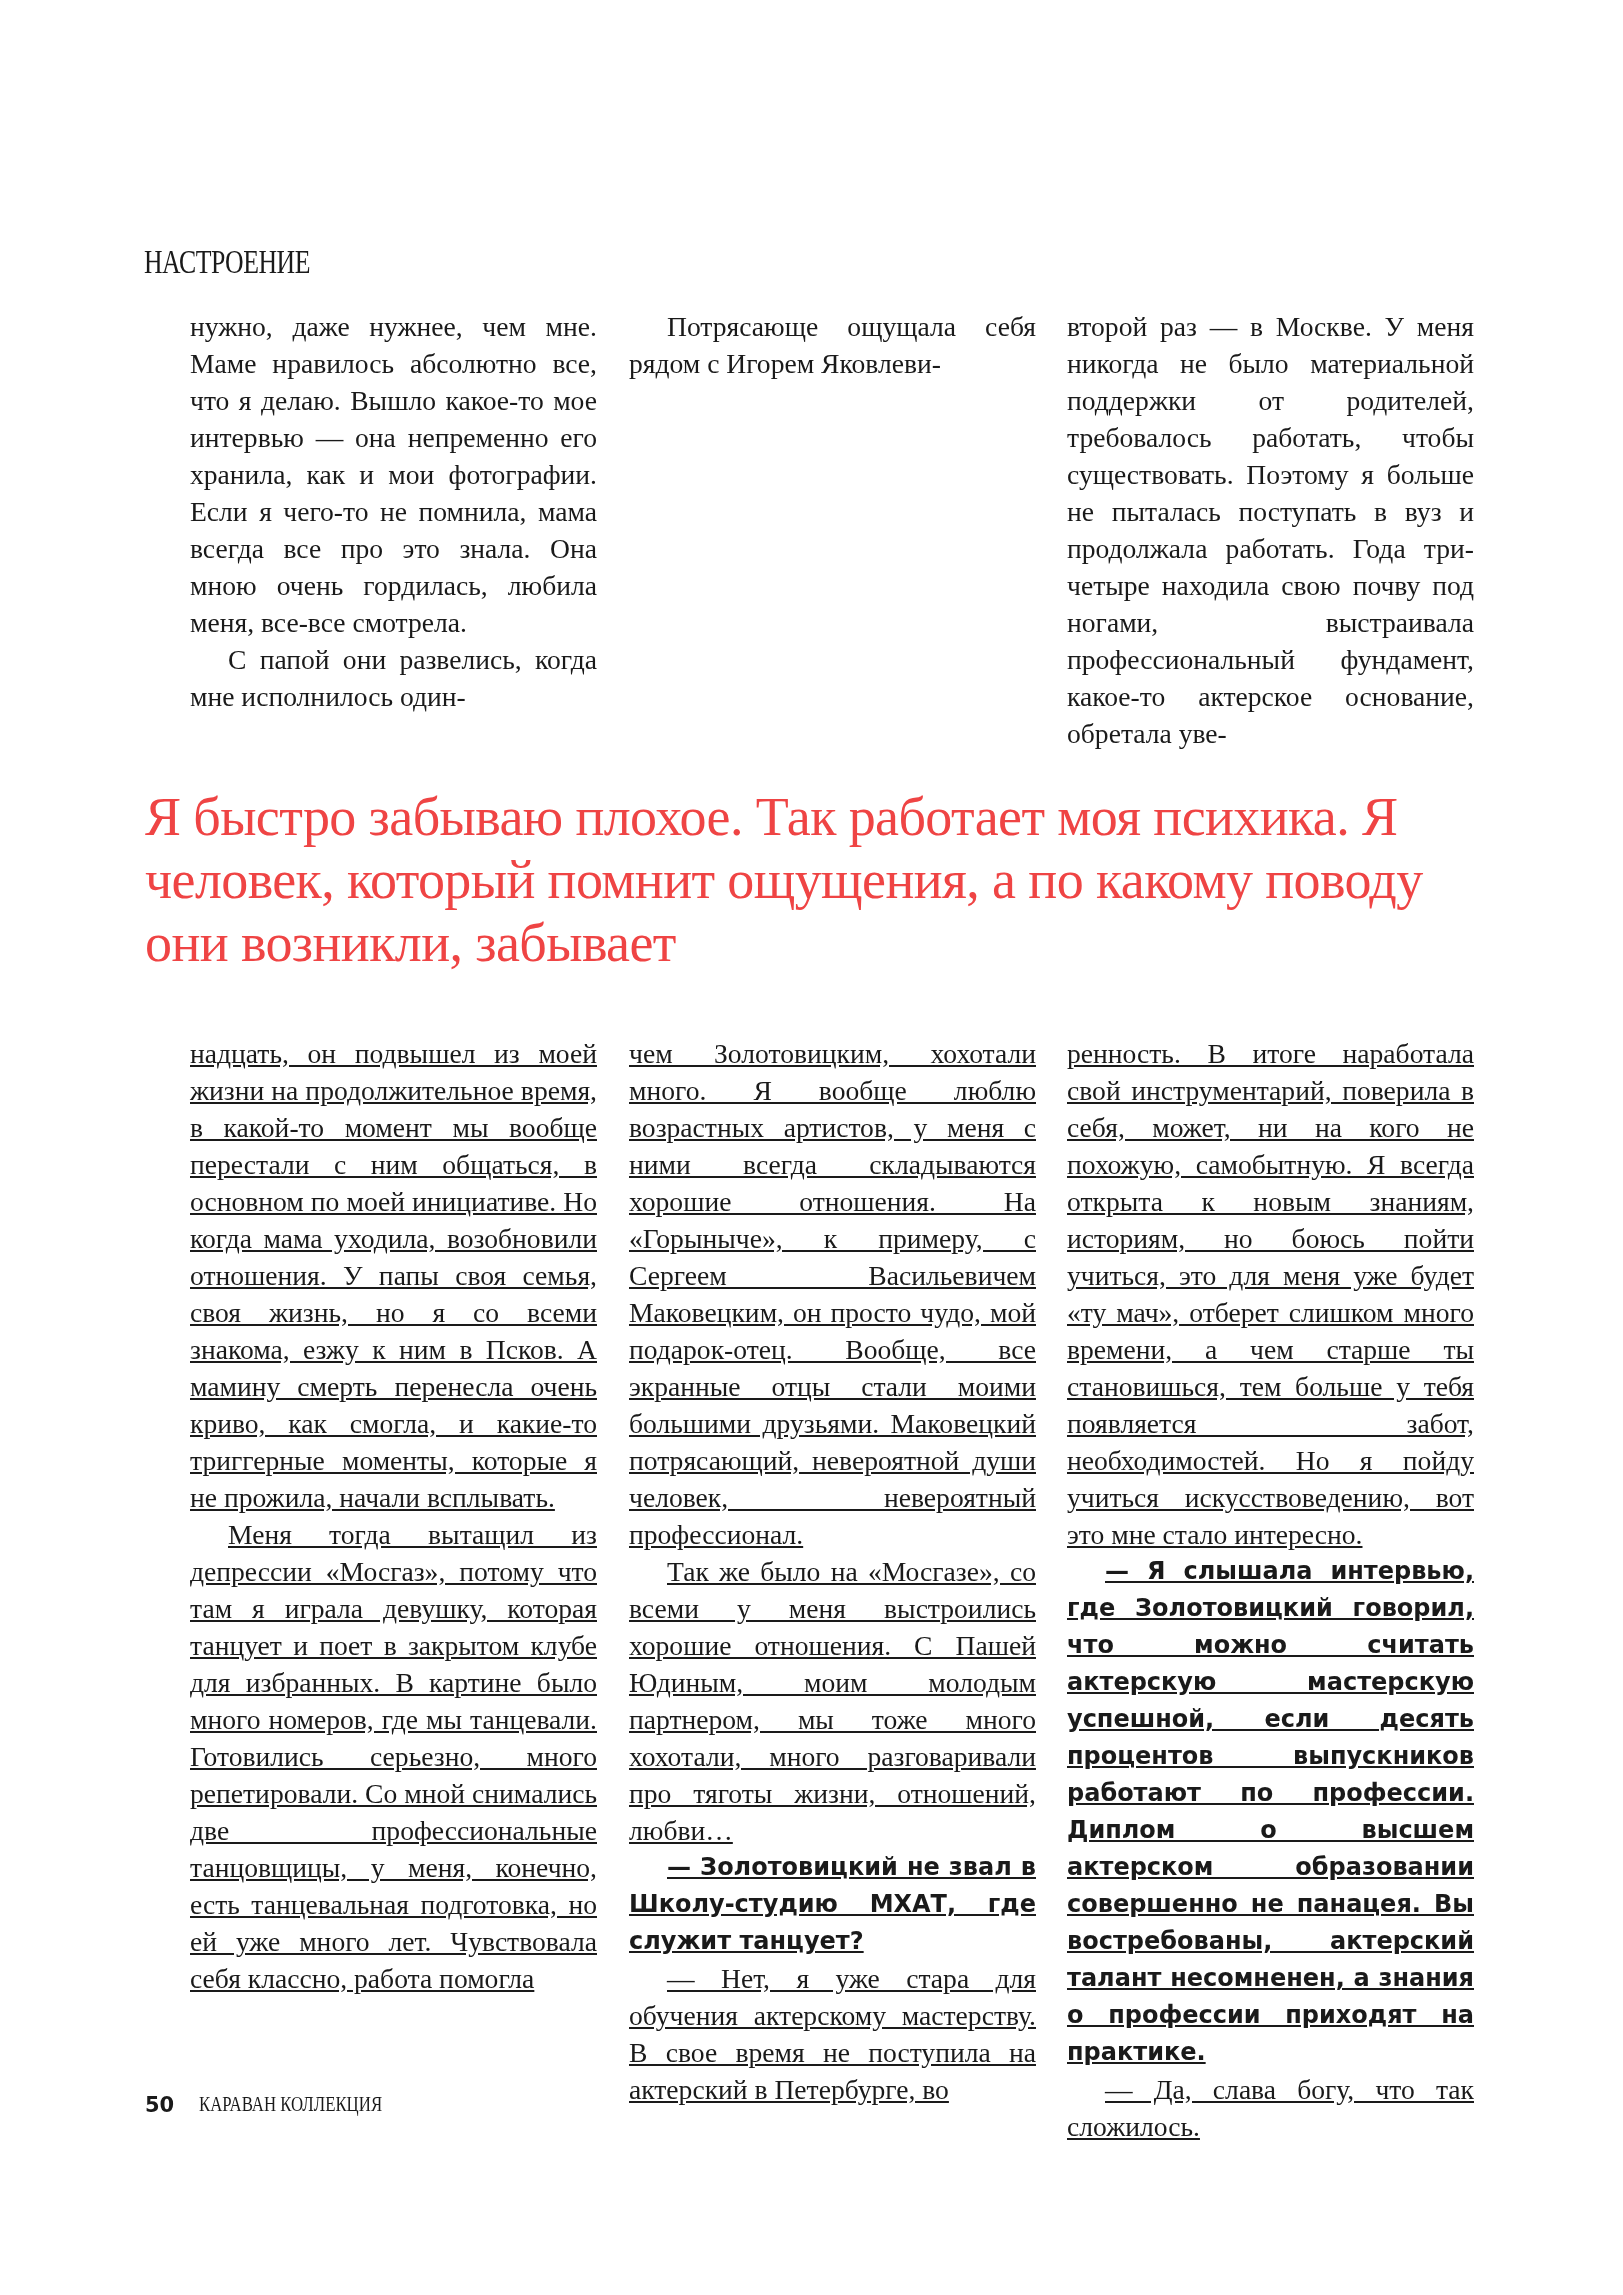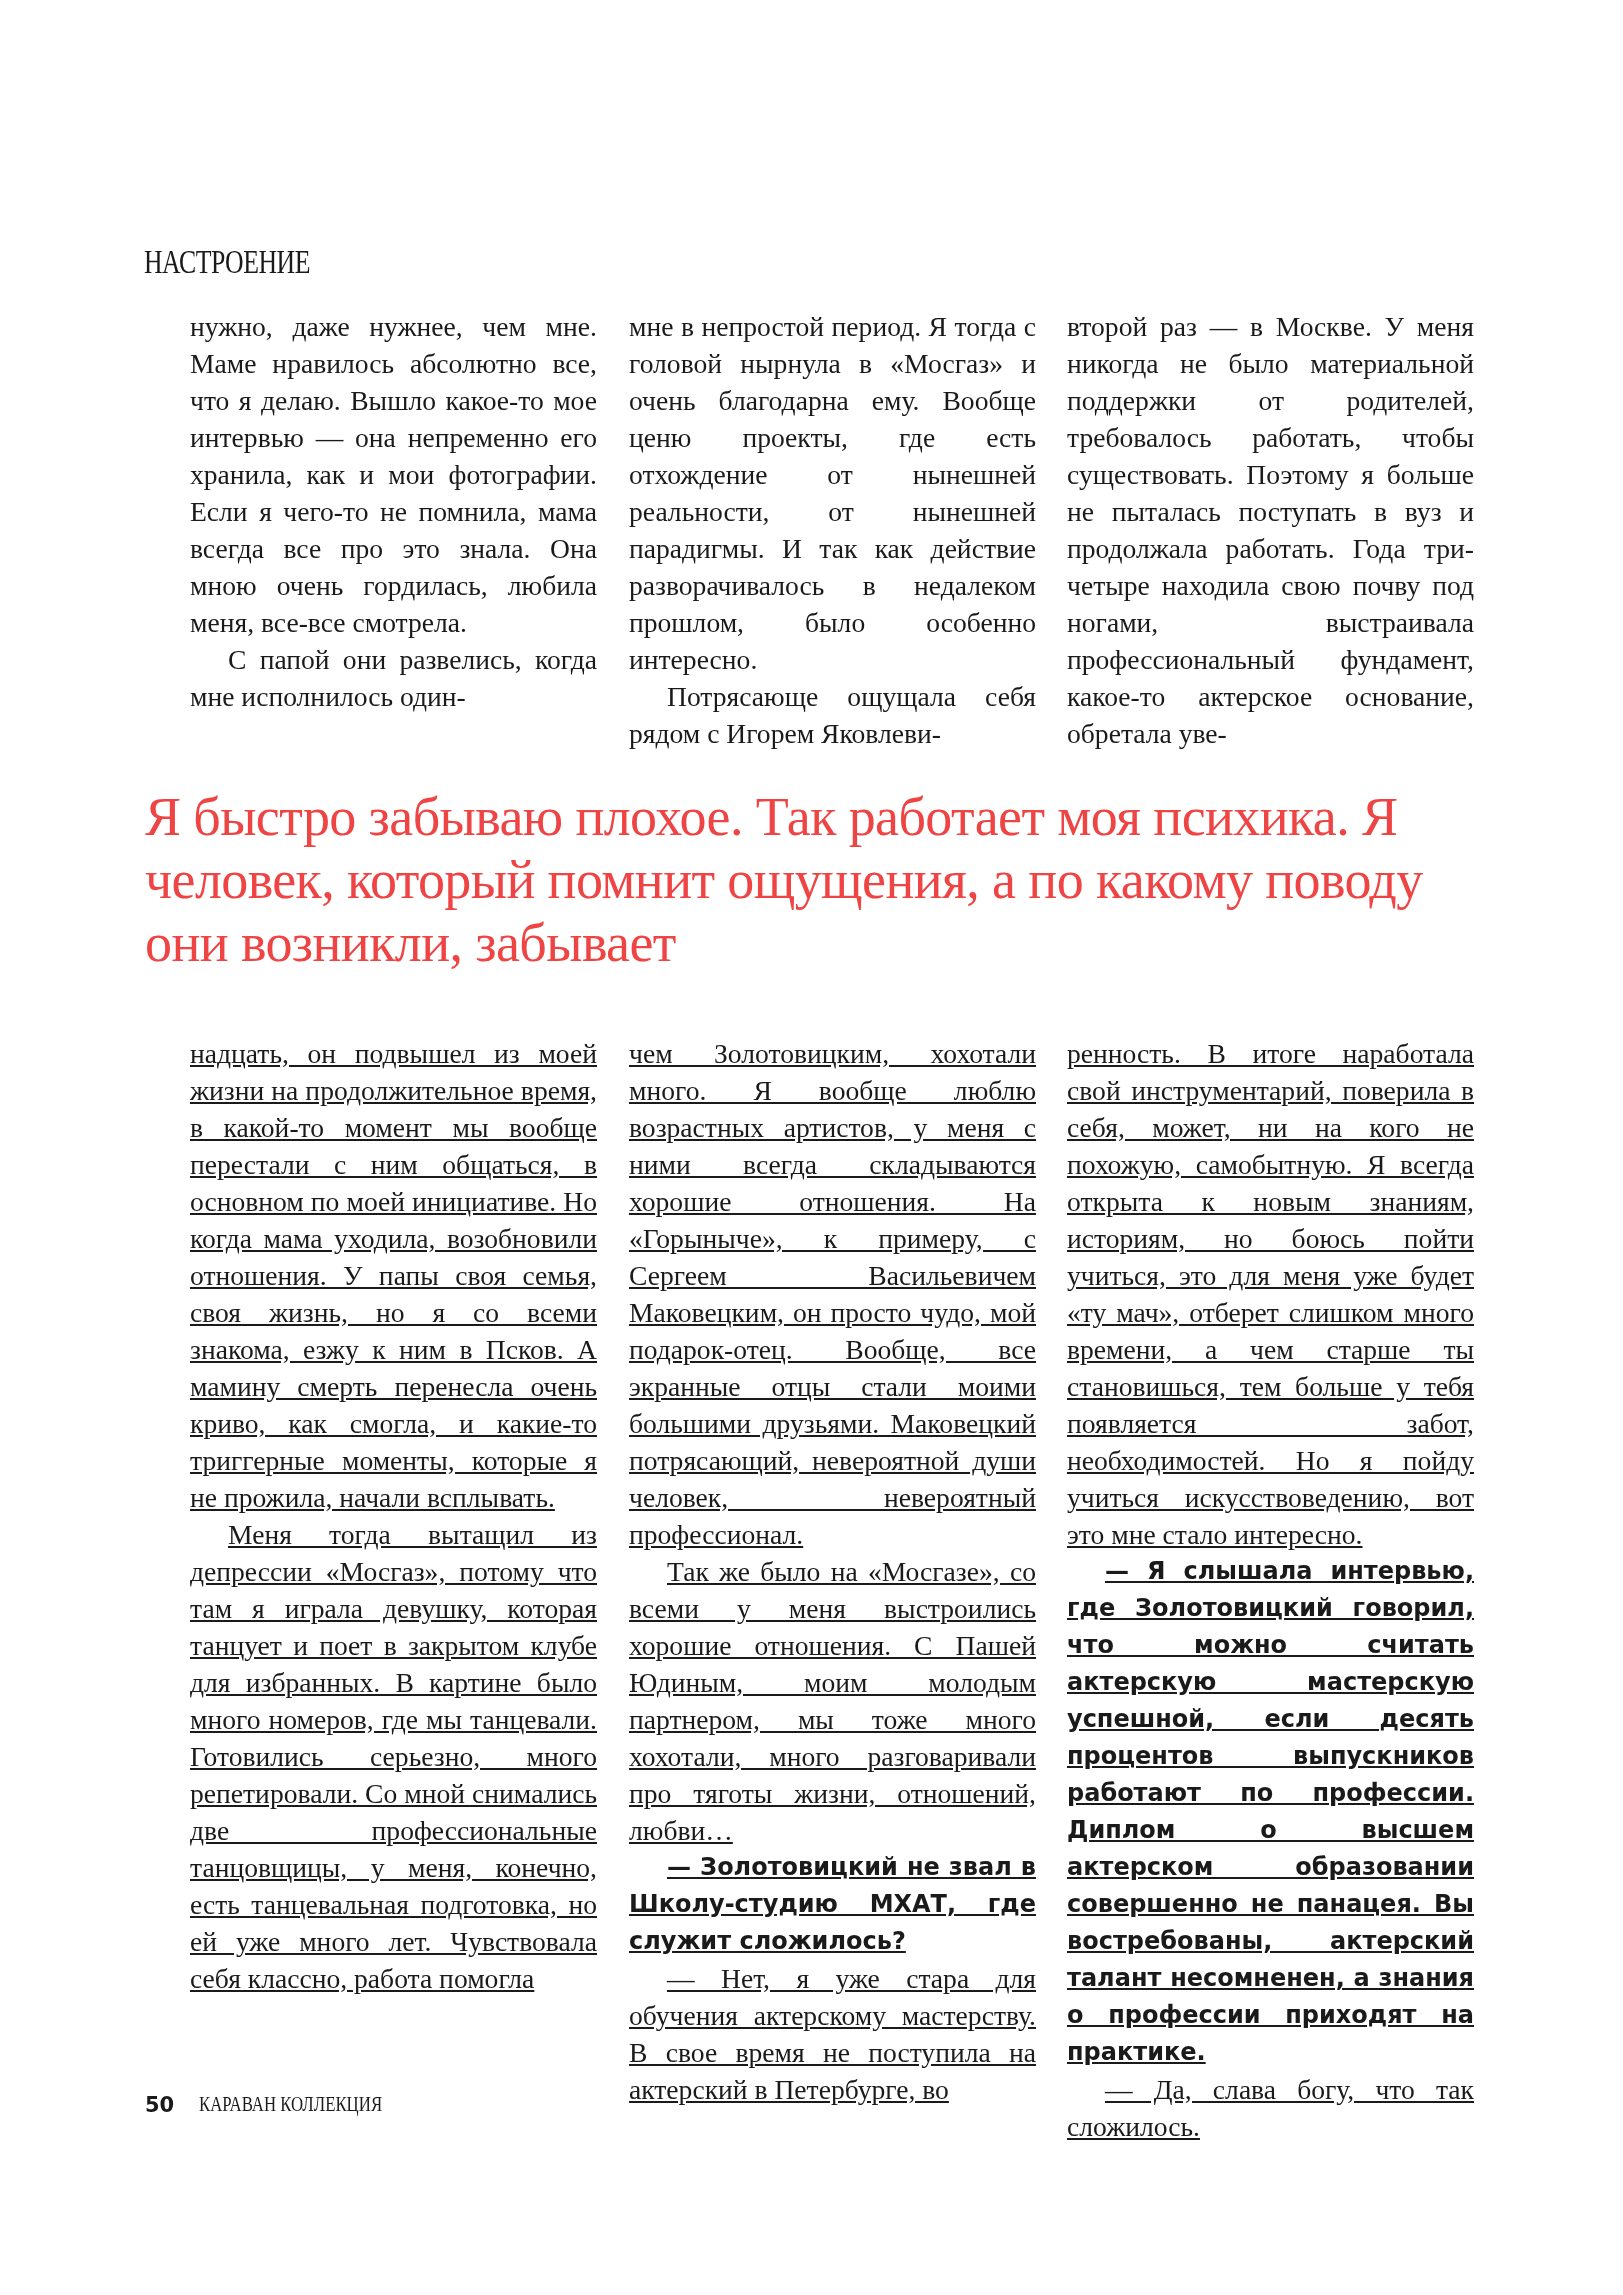--- a/index.html
+++ b/index.html
@@ -32,37 +32,36 @@
 </head>
 <body>
 
 <div class="section-title">НАСТРОЕНИЕ</div>
 
 <div class="col c1 top">
   <p>нужно, даже нужнее, чем мне. Маме нравилось абсолютно все, что я делаю. Вышло какое-то мое интервью — она непременно его хранила, как и мои фотографии. Если я чего-то не помнила, мама всегда все про это знала. Она мною очень гордилась, любила меня, все-все смотрела.</p>
   <p class="indent">С папой они развелись, когда мне исполнилось один-</p>
 </div>
 <div class="col c2 top">
-  <p>мне в непростой период. Я тогда с головой нырнула в «Мосгаз» и очень благодарна ему. Вообще ценю проекты, где есть отхождение от нынешней реальности, от нынешней парадигмы. И так как действие разворачивалось в недалеком прошлом, было особенно интересно.</p>
   <p class="indent">Потрясающе ощущала себя рядом с Игорем Яковлеви-</p>
 </div>
 <div class="col c3 top">
   <p>второй раз — в Москве. У меня никогда не было материальной поддержки от родителей, требовалось работать, чтобы существовать. Поэтому я больше не пыталась поступать в вуз и продолжала работать. Года три-четыре находила свою почву под ногами, выстраивала профессиональный фундамент, какое-то актерское основание, обретала уве-</p>
 </div>
 
 <div class="pullquote">Я быстро забываю плохое. Так работает моя психика. Я человек, который помнит ощущения, а по какому поводу они возникли, забывает</div>
 
 <div class="col c1 bottom">
   <p>надцать, он подвышел из моей жизни на продолжительное время, в какой-то момент мы вообще перестали с ним общаться, в основном по моей инициативе. Но когда мама уходила, возобновили отношения. У папы своя семья, своя жизнь, но я со всеми знакома, езжу к ним в Псков. А мамину смерть перенесла очень криво, как смогла, и какие-то триггерные моменты, которые я не прожила, начали всплывать.</p>
   <p class="indent">Меня тогда вытащил из депрессии «Мосгаз», потому что там я играла девушку, которая танцует и поет в закрытом клубе для избранных. В картине было много номеров, где мы танцевали. Готовились серьезно, много репетировали. Со мной снимались две профессиональные танцовщицы, у меня, конечно, есть танцевальная подготовка, но ей уже много лет. Чувствовала себя классно, работа помогла</p>
 </div>
 <div class="col c2 bottom">
   <p>чем Золотовицким, хохотали много. Я вообще люблю возрастных артистов, у меня с ними всегда складываются хорошие отношения. На «Горыныче», к примеру, с Сергеем Васильевичем Маковецким, он просто чудо, мой подарок-отец. Вообще, все экранные отцы стали моими большими друзьями. Маковецкий потрясающий, невероятной души человек, невероятный профессионал.</p>
   <p class="indent">Так же было на «Мосгазе», со всеми у меня выстроились хорошие отношения. С Пашей Юдиным, моим молодым партнером, мы тоже много хохотали, много разговаривали про тяготы жизни, отношений, любви…</p>
-  <p class="q">— Золотовицкий не звал в Школу-студию МХАТ, где служит сложилось?</p>
+  <p class="q">— Золотовицкий не звал в Школу-студию МХАТ, где служит танцует?</p>
   <p class="indent">— Нет, я уже стара для обучения актерскому мастерству. В свое время не поступила на актерский в Петербурге, во</p>
 </div>
 <div class="col c3 bottom">
   <p>ренность. В итоге наработала свой инструментарий, поверила в себя, может, ни на кого не похожую, самобытную. Я всегда открыта к новым знаниям, историям, но боюсь пойти учиться, это для меня уже будет «ту мач», отберет слишком много времени, а чем старше ты становишься, тем больше у тебя появляется забот, необходимостей. Но я пойду учиться искусствоведению, вот это мне стало интересно.</p>
   <p class="q">— Я слышала интервью, где Золотовицкий говорил, что можно считать актерскую мастерскую успешной, если десять процентов выпускников работают по профессии. Диплом о высшем актерском образовании совершенно не панацея. Вы востребованы, актерский талант несомненен, а знания о профессии приходят на практике.</p>
   <p class="indent">— Да, слава богу, что так сложилось.</p>
 </div>
 
 <div class="footer">
   <span class="page-num">50</span>

